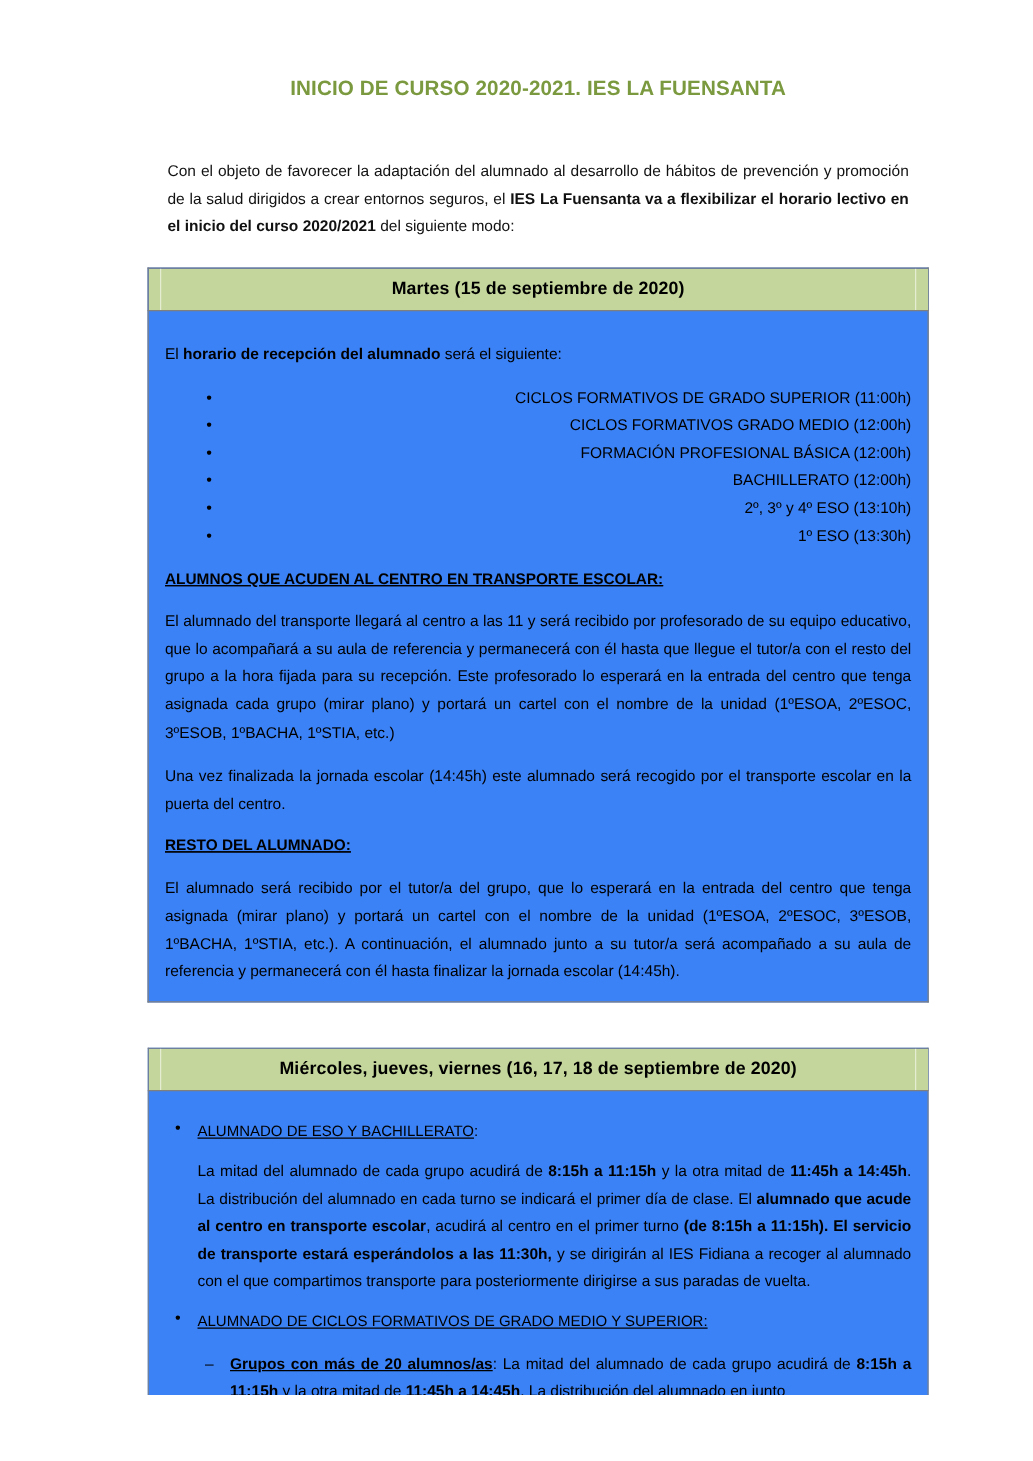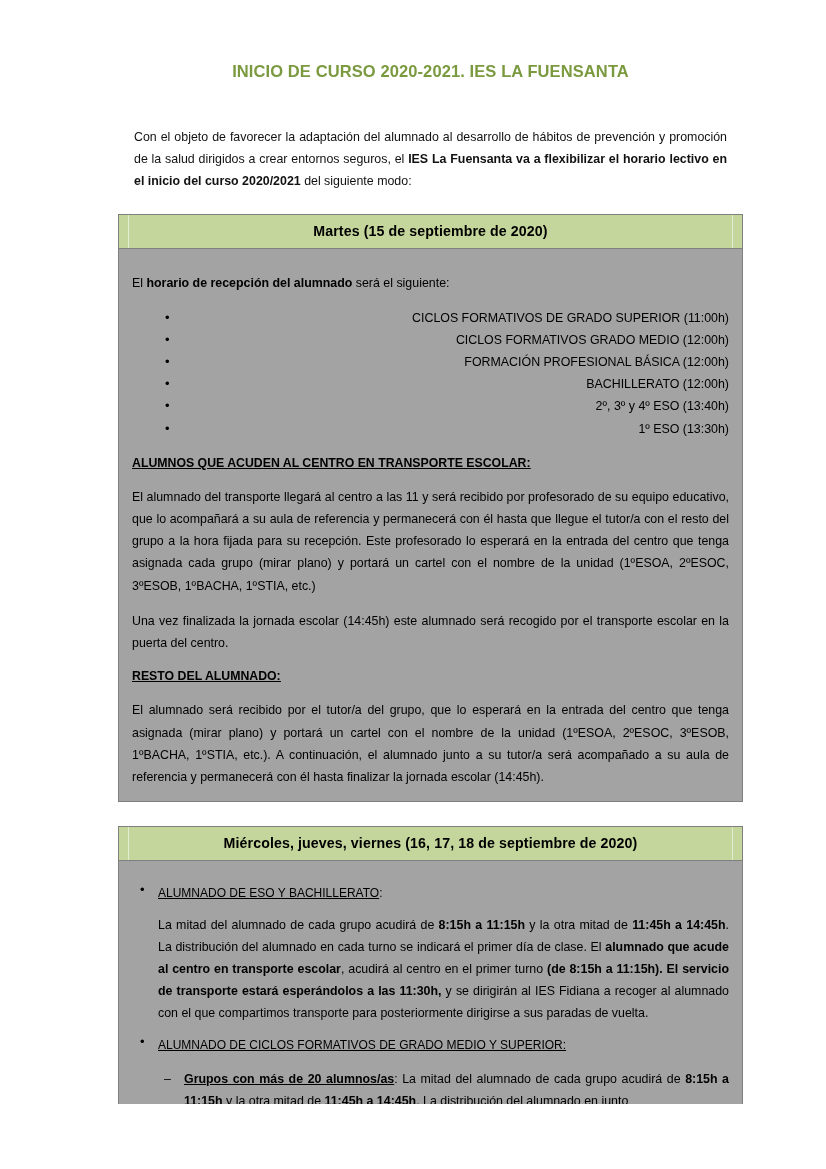--- a/index.html
+++ b/index.html
@@ -52,24 +52,24 @@
     color: #111111;
   }
   .intro b { font-weight: bold; }
 
   
   .doc-table {
     border: 1px solid #7f7f7f;
     border-collapse: collapse;
     width: 625px;
     box-sizing: border-box;
-    background: #a3a3a3;
+    background: #3b82f6;
   }
   .table-wrap-1 { margin-top: 22px; }
-  .table-wrap-2 { margin-top: 24px; }
+  .table-wrap-2 { margin-top: 36px; }
 
   .tbl-header {
     background: #C4D69B;
     border: 1px solid #7f7f7f;
     text-align: center;
     font-size: 14.2px;
     font-weight: bold;
     color: #000000;
     padding: 8px 6px 9px 6px;
     letter-spacing: 0.1px;
@@ -204,21 +204,21 @@
         <tr>
           <td class="tbl-body">
 
             <p class="para"><span>El </span><b>horario de recepción del alumnado</b><span> será el siguiente:</span></p>
 
             <ul class="dot-list">
               <li>CICLOS FORMATIVOS DE GRADO SUPERIOR (11:00h)</li>
               <li>CICLOS FORMATIVOS GRADO MEDIO (12:00h)</li>
               <li>FORMACIÓN PROFESIONAL BÁSICA (12:00h)</li>
               <li>BACHILLERATO (12:00h)</li>
-              <li>2º, 3º y 4º ESO (13:40h)</li>
+              <li>2º, 3º y 4º ESO (13:10h)</li>
               <li>1º ESO (13:30h)</li>
             </ul>
 
             <p class="u-head"><span class="ul">ALUMNOS QUE ACUDEN AL CENTRO EN TRANSPORTE ESCOLAR:</span></p>
 
             <p class="para">El alumnado del transporte llegará al centro a las 11 y será recibido por profesorado de su equipo educativo, que lo acompañará a su aula de referencia y permanecerá con él hasta que llegue el tutor/a con el resto del grupo a la hora fijada para su recepción. Este profesorado lo esperará en la entrada del centro que tenga asignada cada grupo (mirar plano) y portará un cartel con el nombre de la unidad (1ºESOA, 2ºESOC, 3ºESOB, 1ºBACHA, 1ºSTIA, etc.)</p>
 
             <p class="para">Una vez finalizada la jornada escolar (14:45h) este alumnado será recogido por el transporte escolar en la puerta del centro.</p>
 
             <p class="u-head"><span class="ul">RESTO DEL ALUMNADO:</span></p>

